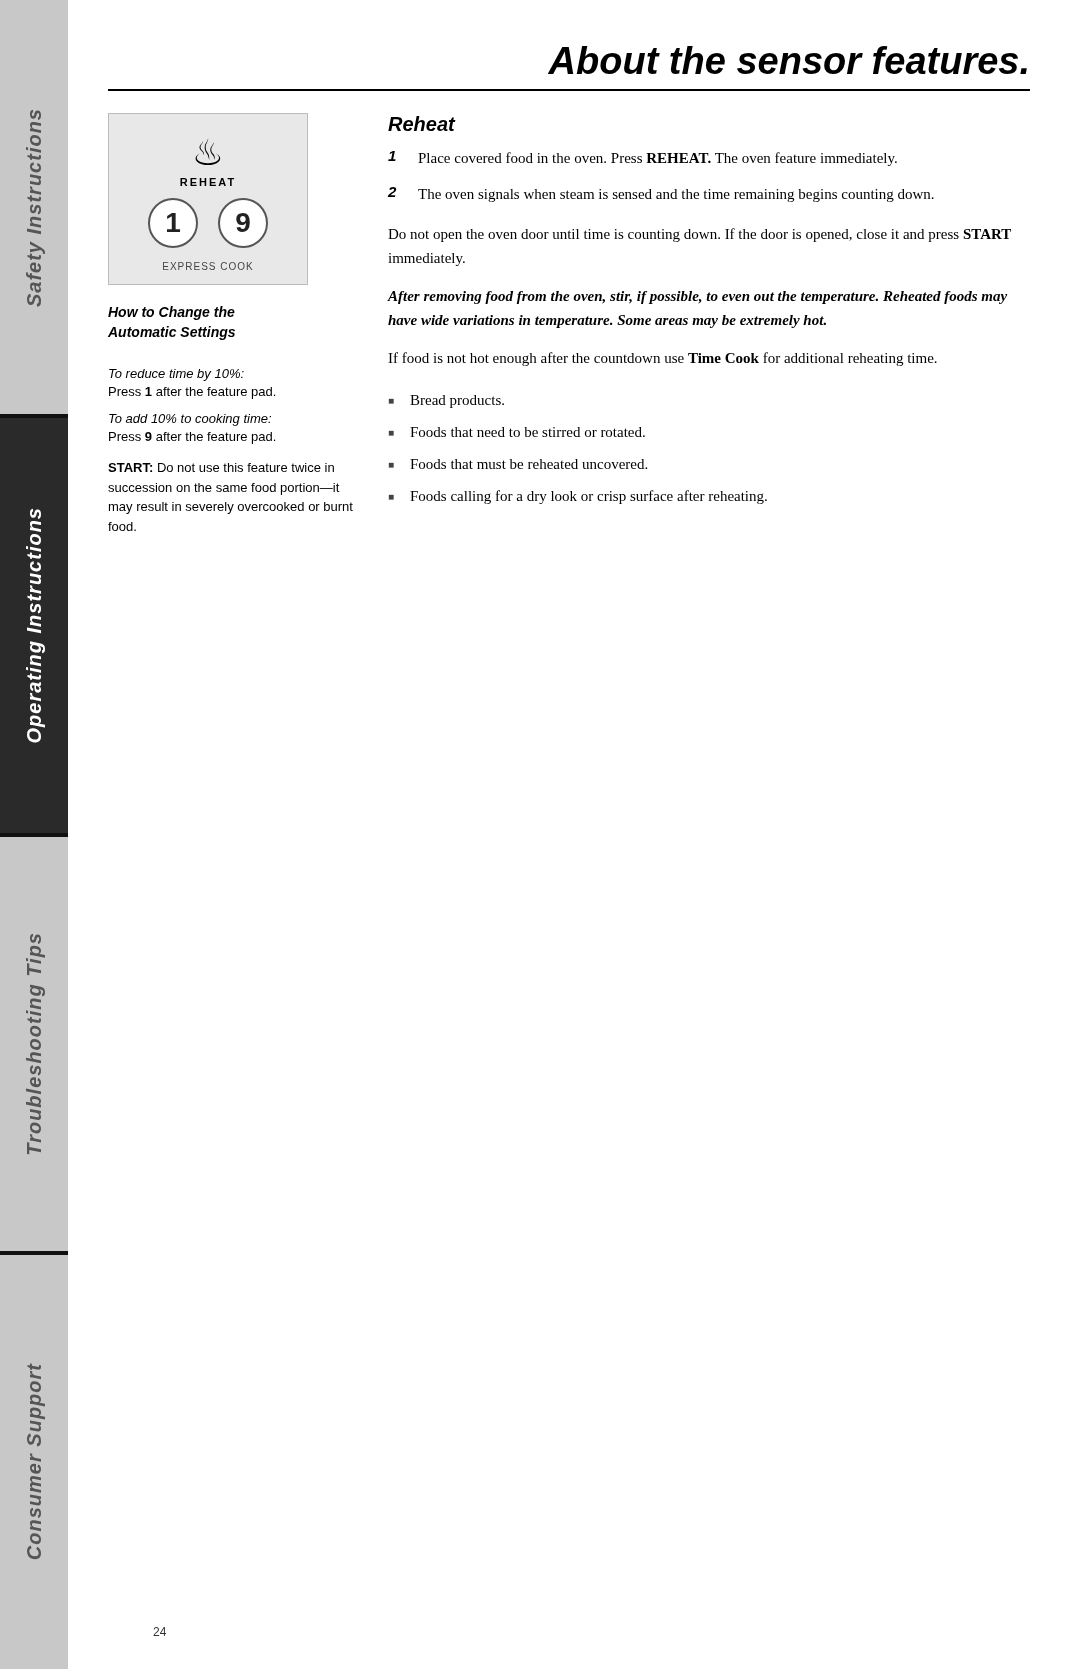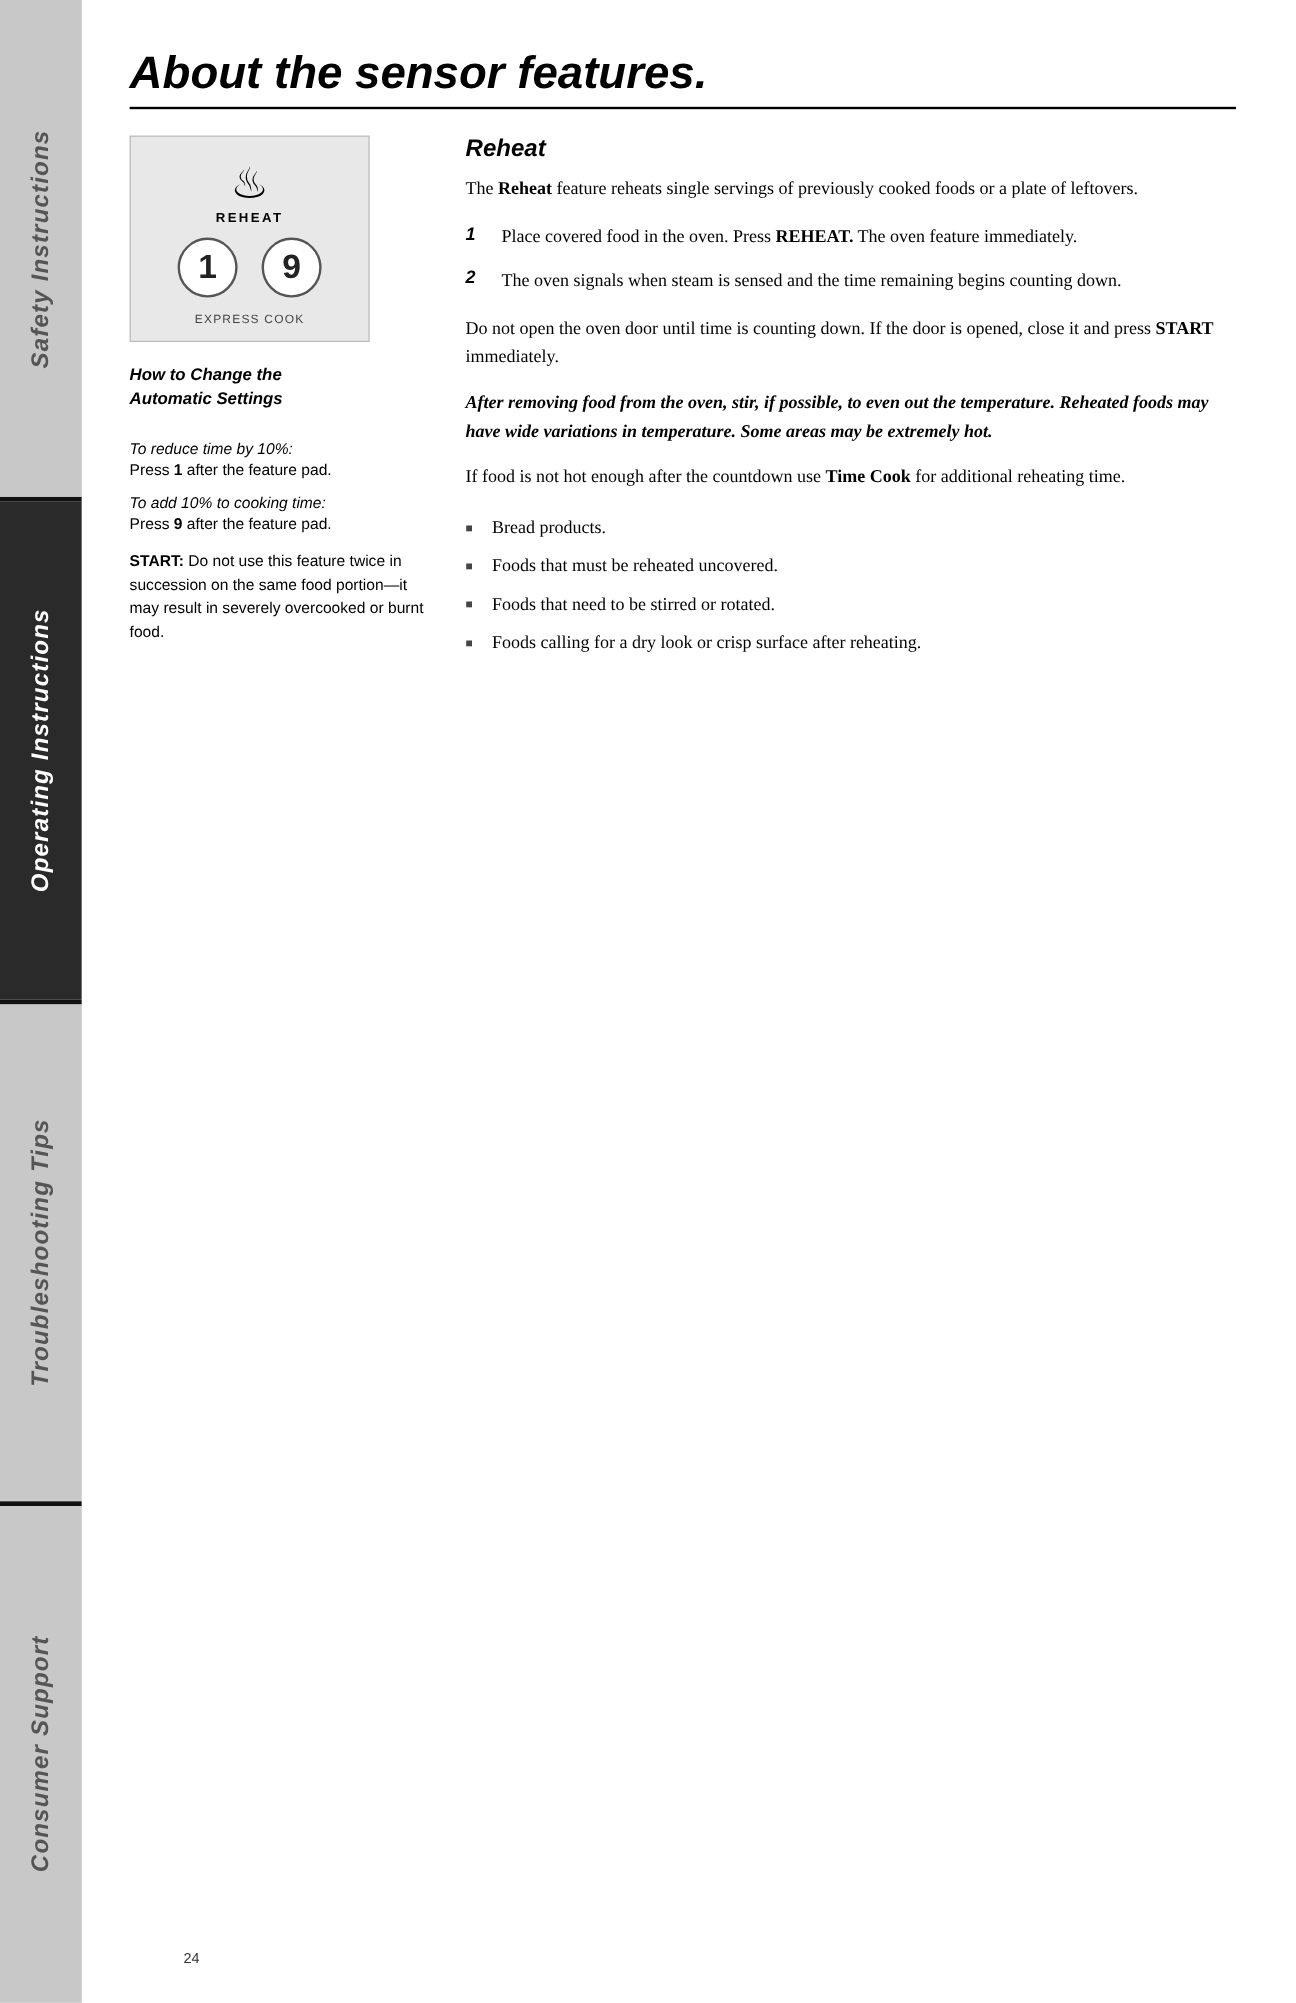--- a/index.html
+++ b/index.html
@@ -80,20 +80,21 @@
     }
 
     
     .page-title {
       font-family: Arial, sans-serif;
       font-style: italic;
       font-size: 38px;
       font-weight: bold;
       color: #000;
       margin-bottom: 6px;
+      text-align: right;
     }
 
     .title-rule {
       border: none;
       border-top: 2px solid #000;
       margin-bottom: 22px;
     }
 
     
     .content-columns {
@@ -395,23 +396,20 @@
       <div class="note-block">
         <b>START:</b><span> Do not use this feature twice in succession on the same food portion—it may result in severely overcooked or burnt food.</span>
       </div>
 
     </div>
 
     <div class="right-col">
 
       <h2 class="section-heading">Reheat</h2>
 
-      <p class="intro-para">
-        <span>The </span><b>Reheat</b><span> feature reheats single servings of previously cooked foods or a plate of leftovers.</span>
-      </p>
 
       <div class="steps">
 
         <div class="step">
           <span class="step-num"><i>1</i></span>
           <span class="step-text">
             <span>Place covered food in the oven. Press </span><b>REHEAT.</b><span> The oven feature immediately.</span>
           </span>
         </div>
 
@@ -429,22 +427,22 @@
       <p class="bold-italic-para">After removing food from the oven, stir, if possible, to even out the temperature. Reheated foods may have wide variations in temperature. Some areas may be extremely hot.</p>
 
       <p class="if-food-para">
         <span>If food is not hot enough after the countdown use </span><b>Time Cook</b><span> for additional reheating time.</span>
       </p>
 
 
 
       <ul class="bullet-list">
         <li><span>Bread products.</span></li>
+        <li><span>Foods that need to be stirred or rotated.</span></li>
         <li><span>Foods that must be reheated uncovered.</span></li>
-        <li><span>Foods that need to be stirred or rotated.</span></li>
         <li><span>Foods calling for a dry look or crisp surface after reheating.</span></li>
       </ul>
 
     </div>
   </div>
 
   <div class="page-number">24</div>
 </div>
 
 </body></html>

